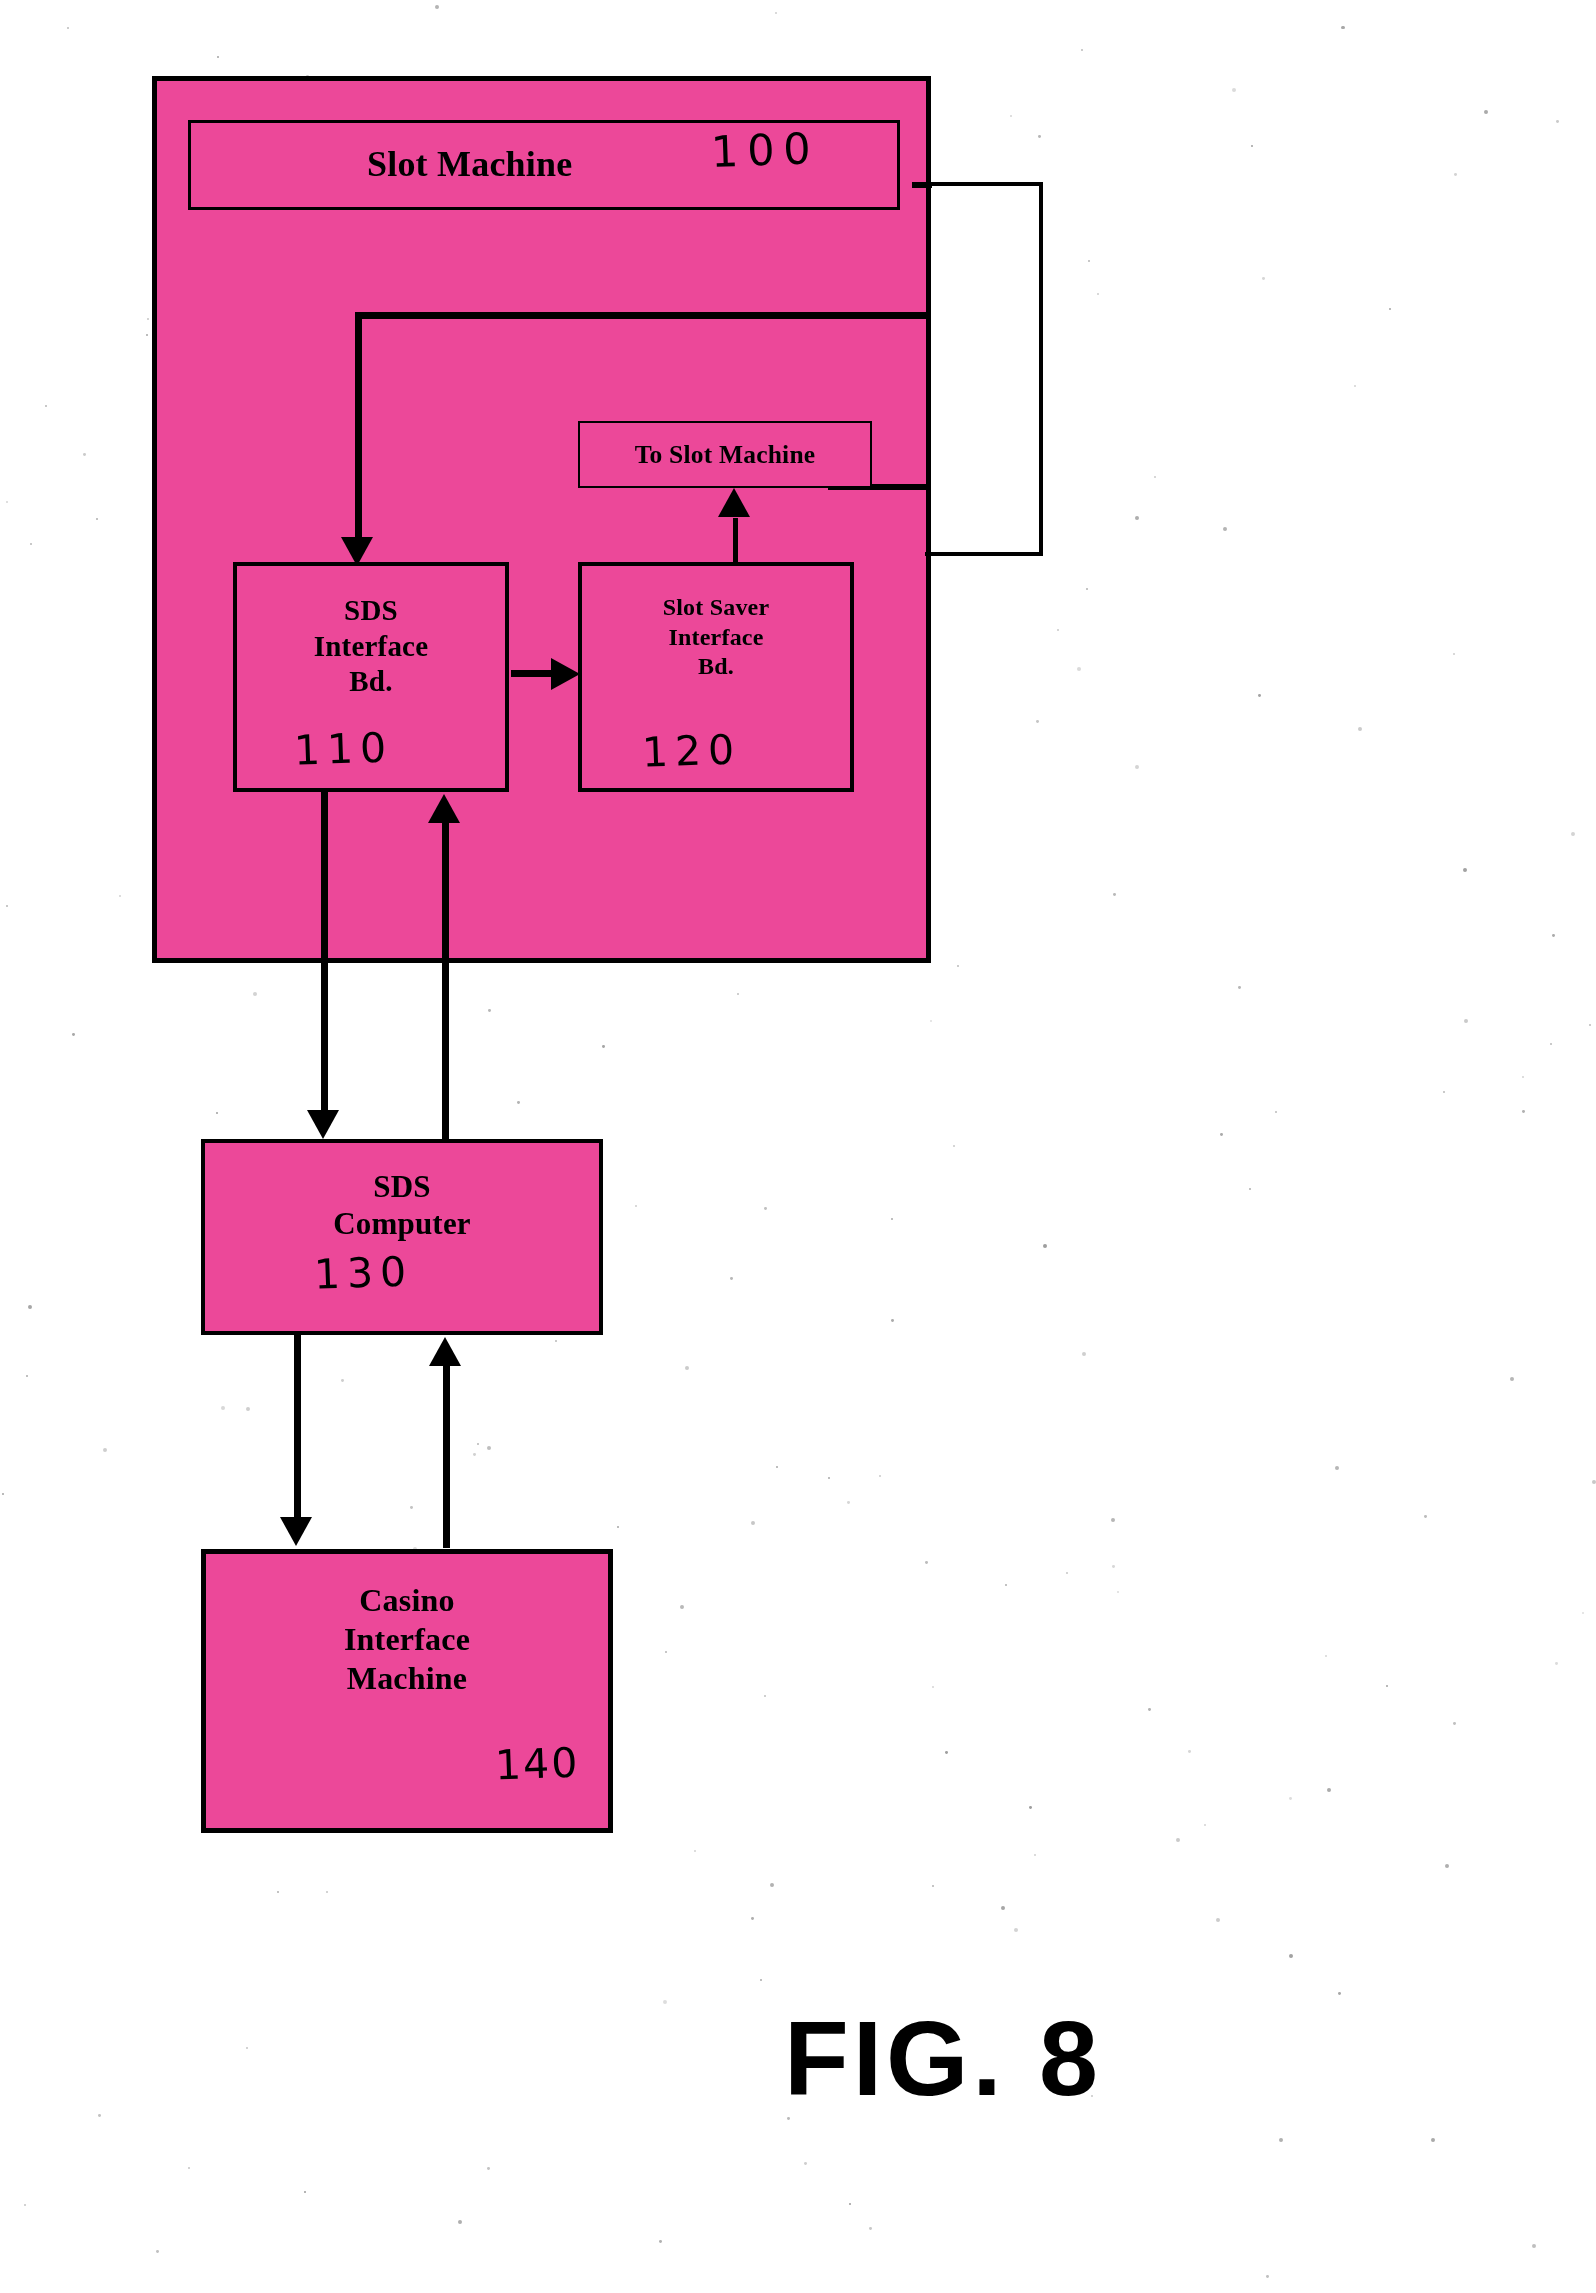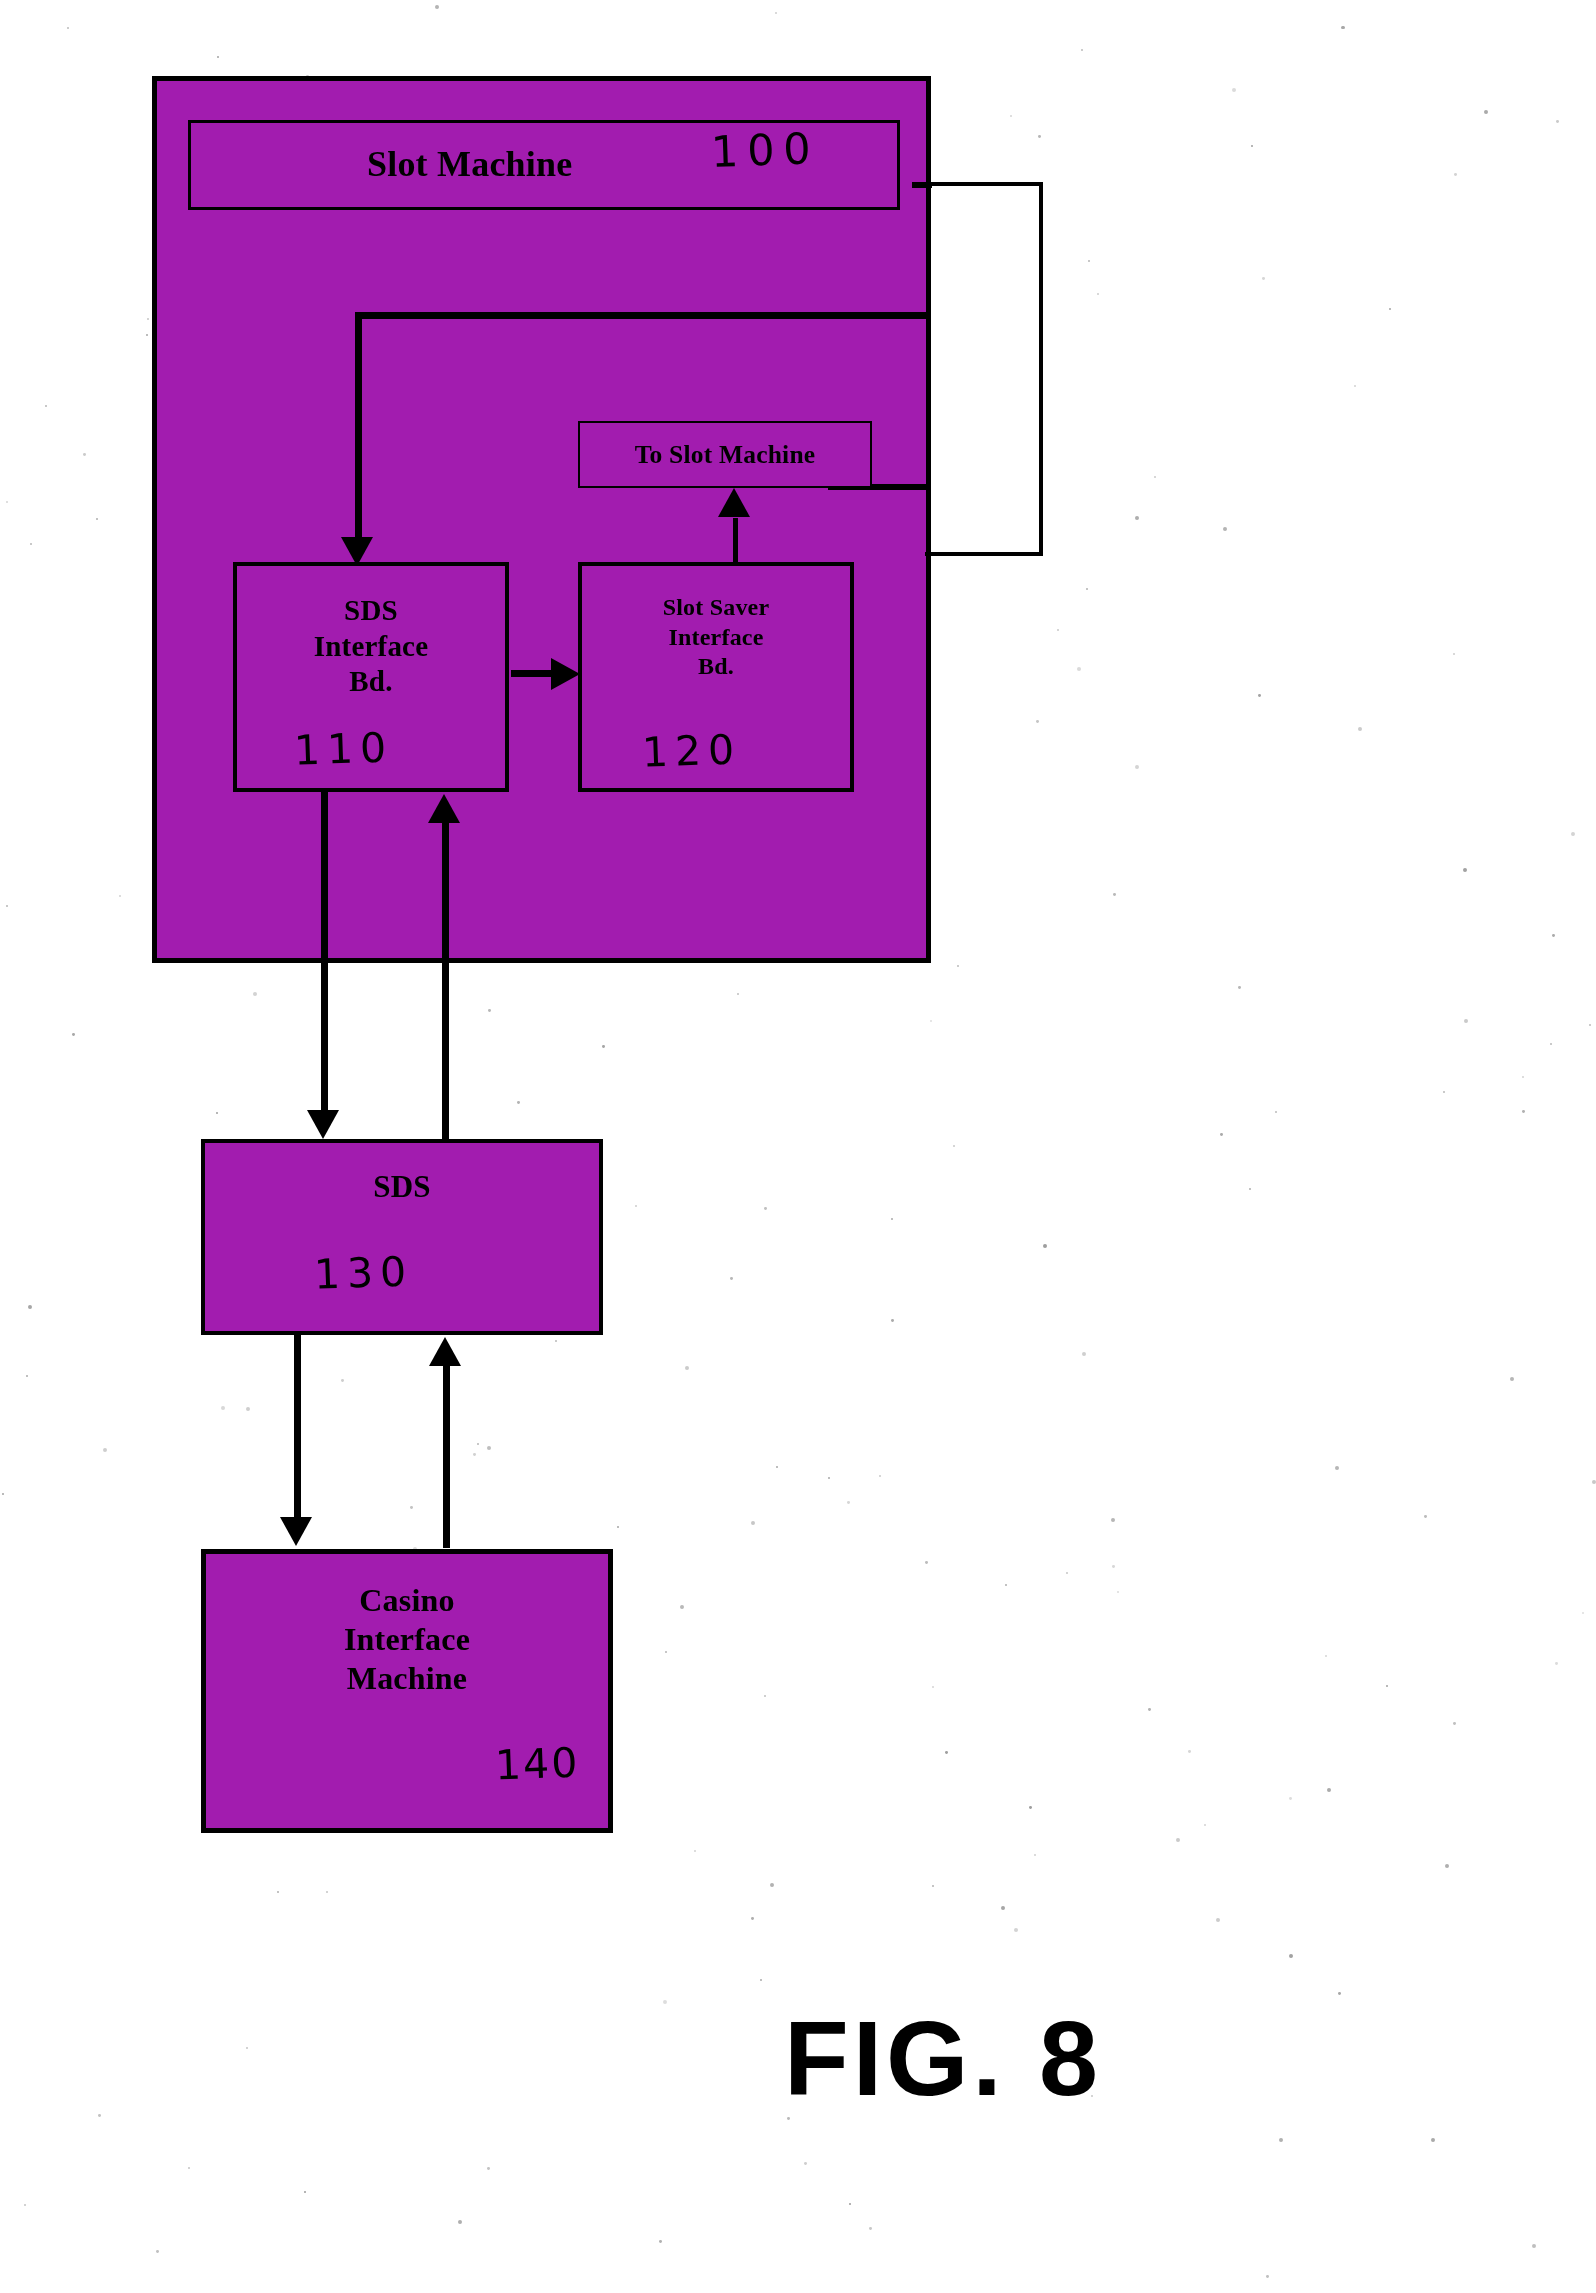--- a/index.html
+++ b/index.html
@@ -26,21 +26,21 @@
   }
   .speck {
     position: absolute;
     background: #7a7a7a;
     border-radius: 50%;
   }
   
   .box {
     position: absolute;
     box-sizing: border-box;
-    background: #a21caf;
+    background: #ec4899;
     border: 3.9px solid #000000;
   }
   .box-label {
     position: absolute;
     left: 0;
     right: 0;
     text-align: center;
     font-weight: bold;
     color: #000;
     line-height: 1.22;
@@ -461,20 +461,21 @@
 
   <div class="ln" style="left:321px; top:792px; width:6.9px; height:331px;"></div>
   <div class="arrow-down" style="left:307px; top:1110px;"></div>
 
   <div class="ln" style="left:442px; top:821px; width:6.9px; height:320px;"></div>
   <div class="arrow-up" style="left:428px; top:794px;"></div>
 
   <div class="box" id="sds-computer-box">
     <div class="box-label" id="sds-computer-text">
       <div>SDS</div>
+      <div>Computer</div>
     </div>
   </div>
   <div class="handwritten" id="ref-130">130</div>
 
   <div class="ln" style="left:294px; top:1335px; width:6.9px; height:196px;"></div>
   <div class="arrow-down" style="left:280px; top:1517px;"></div>
 
   <div class="ln" style="left:443px; top:1364px; width:6.9px; height:184px;"></div>
   <div class="arrow-up" style="left:429px; top:1337px;"></div>
 

